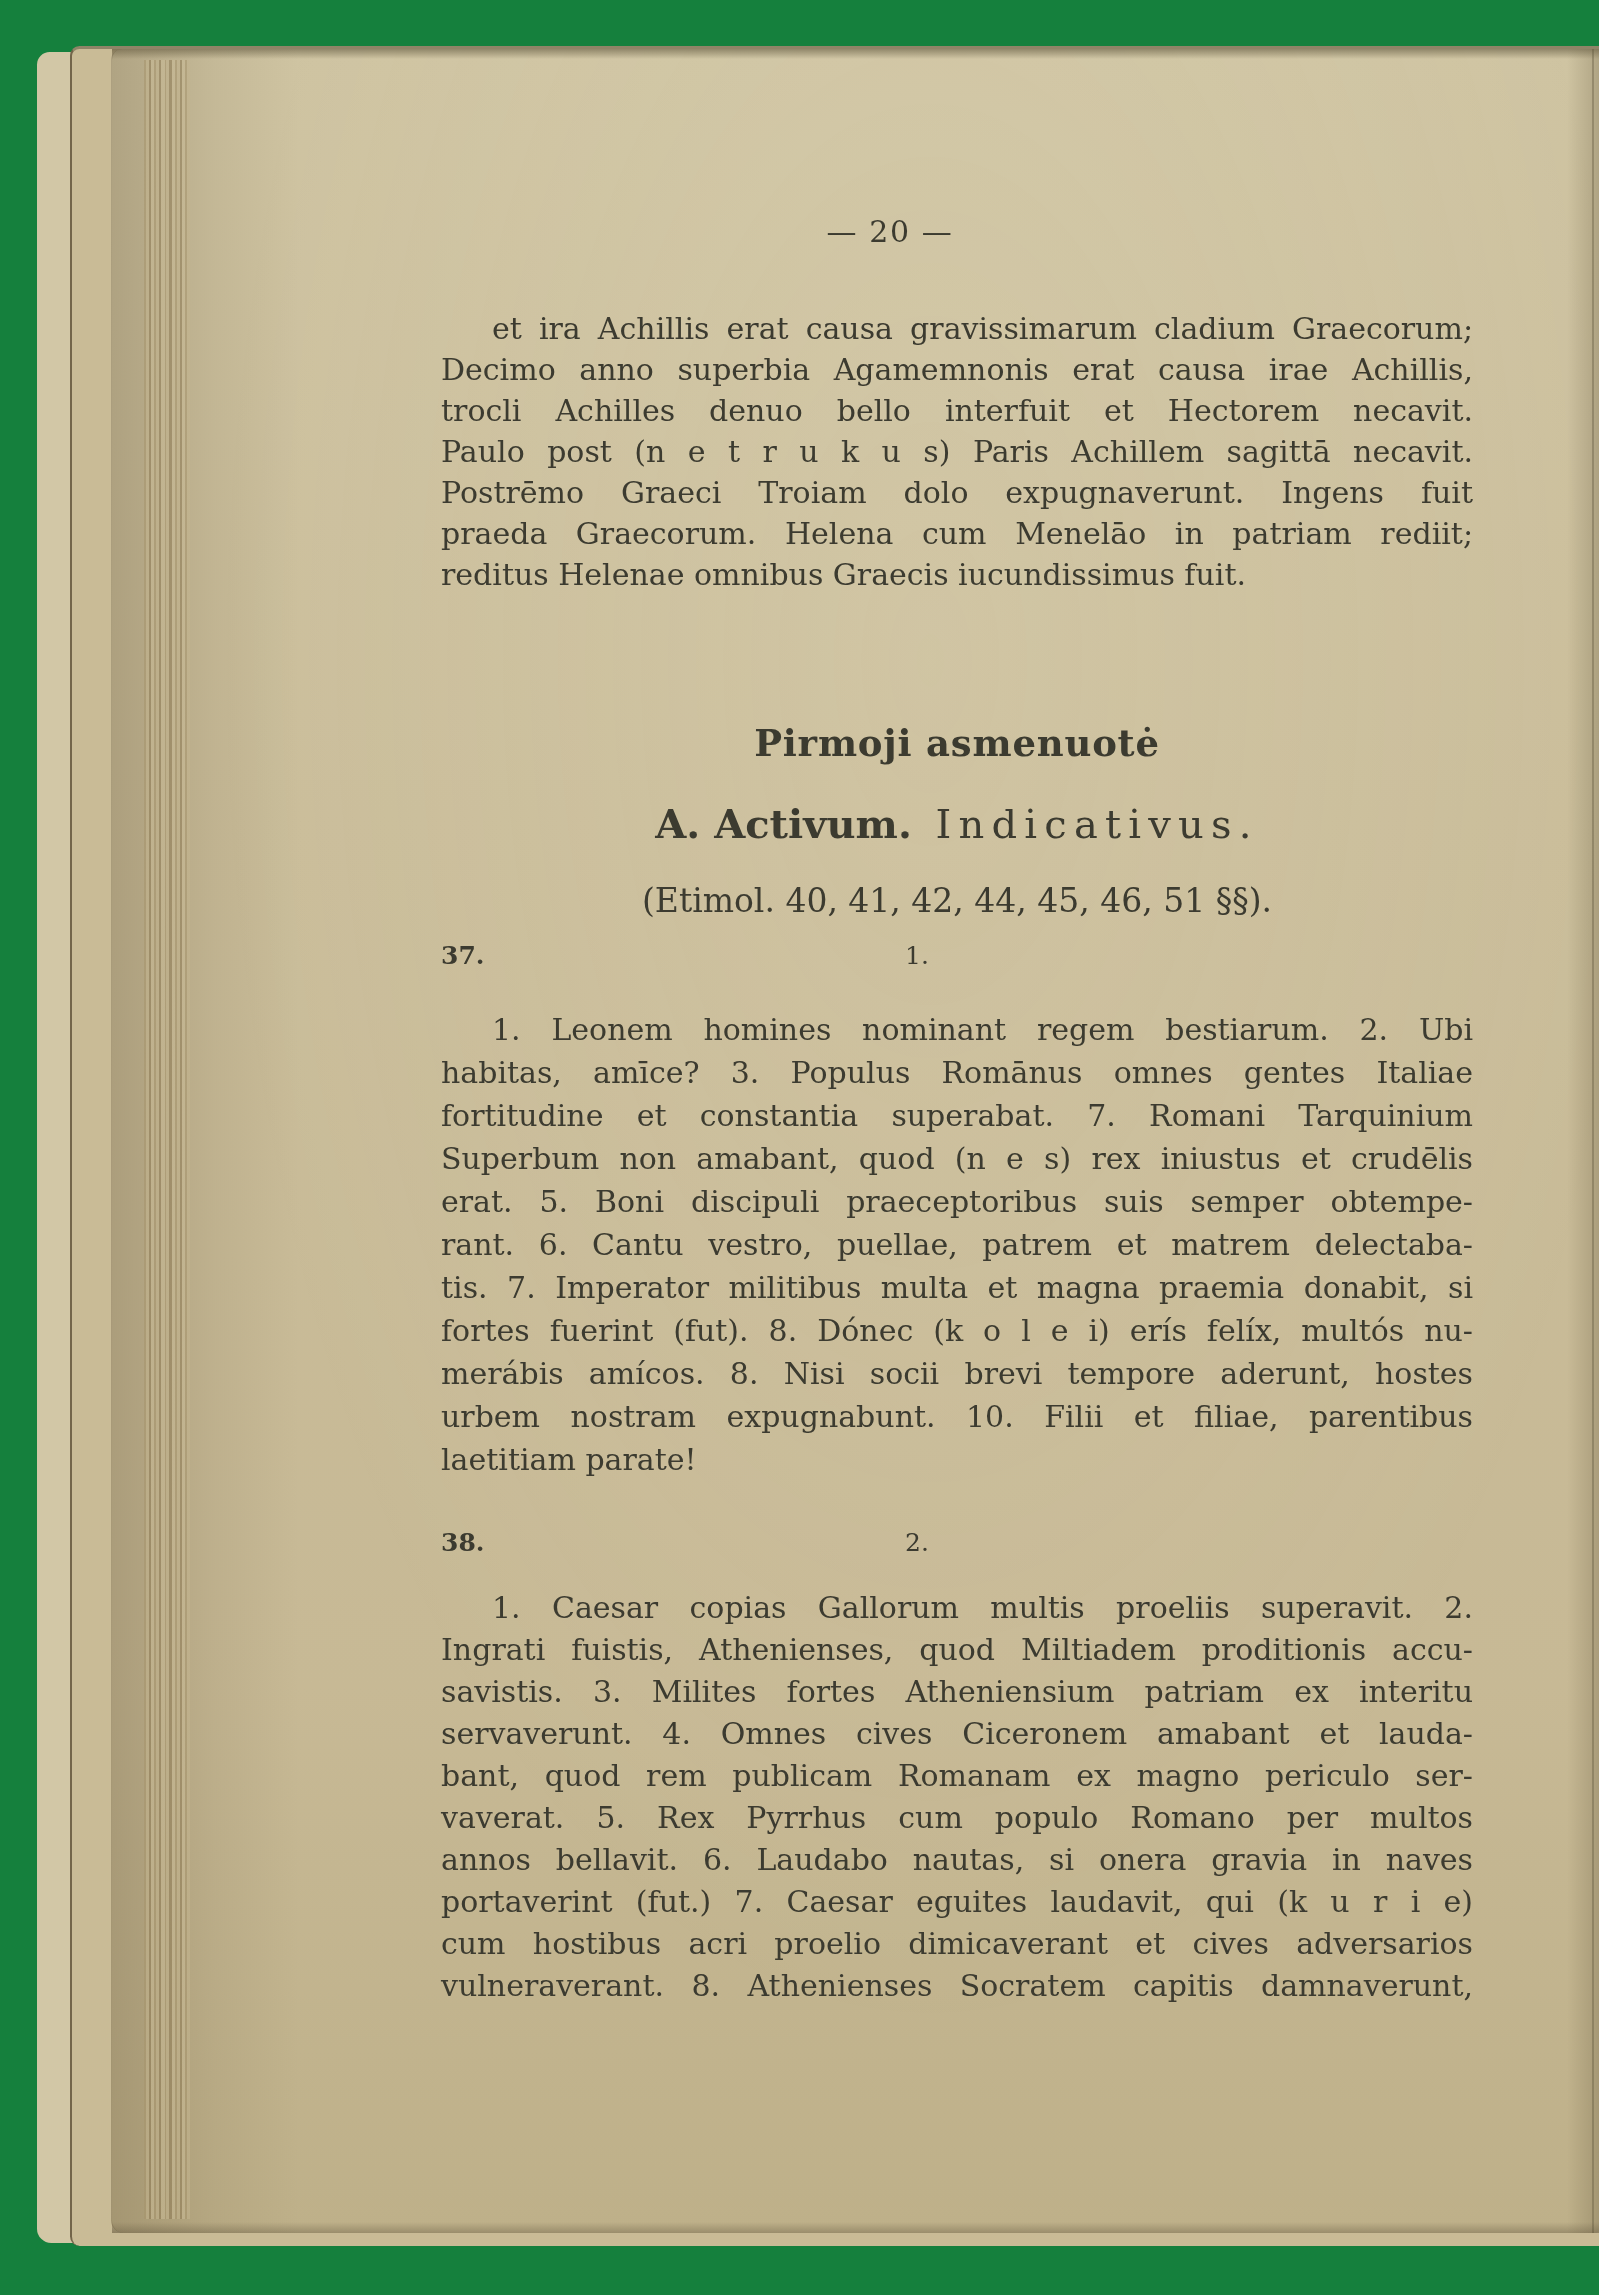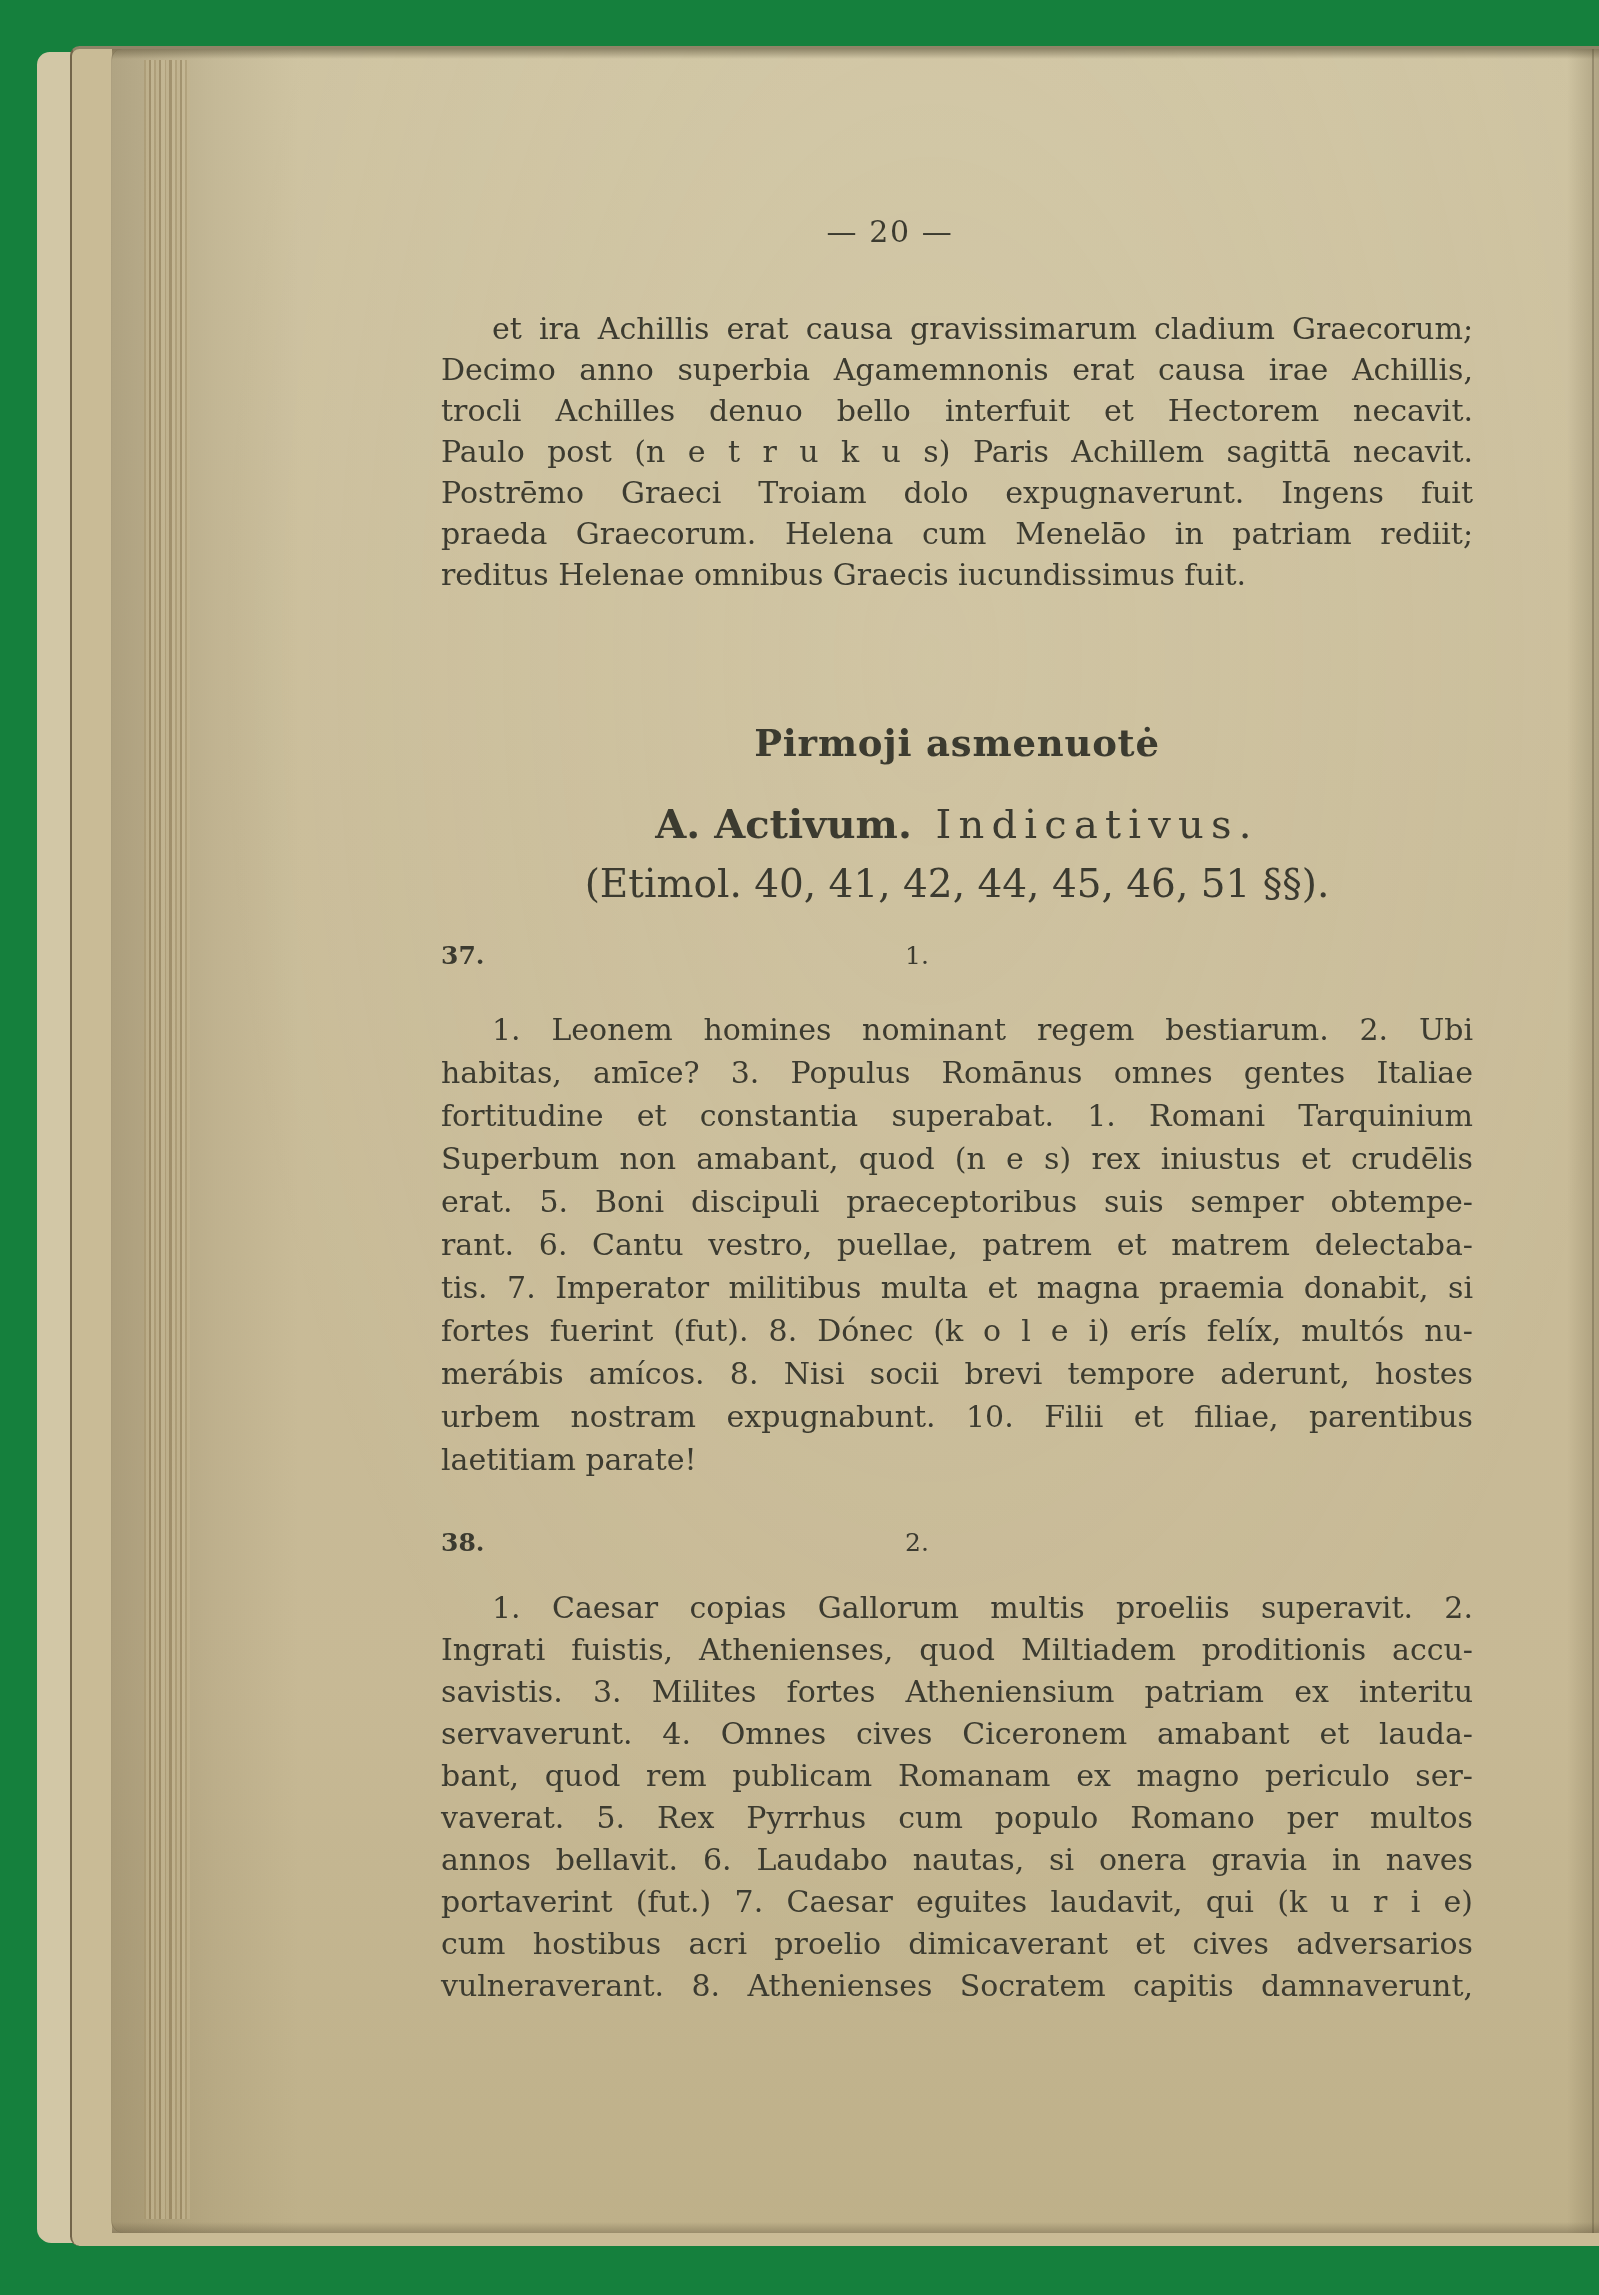--- a/index.html
+++ b/index.html
@@ -41,21 +41,21 @@
   .para .line:first-child{text-indent:51px;}
   .intro{top:259px;}
   .exercise-text-1{top:959px;}
   .exercise-text-1 .line{line-height:43px;}
   .exercise-text-2{top:1538px;}
   .exercise-text-2 .line{line-height:42px;}
   .title{top:672px;text-align:center;font-weight:700;font-size:37px;margin:0;letter-spacing:0.8px;}
   .subtitle{top:751px;text-align:center;font-size:40px;}
   .subtitle-bold{font-weight:700;}
   .subtitle-spaced{letter-spacing:0.18em;margin-left:11px;}
-  .reference{top:812px;text-align:center;font-size:39px;}
+  .reference{top:832px;text-align:center;font-size:33px;}
   .ex-header{height:44px;font-size:25px;}
   .ex-header-1{top:892px;}
   .ex-header-2{top:1479px;}
   .margin-num{position:absolute;left:0;top:0;font-weight:700;}
   .ex-num{display:block;text-align:center;transform:translateX(-40px);}
 </style>
 </head>
 <body>
 
 <div class="scene">
@@ -92,21 +92,21 @@
       <div class="block reference">(Etimol. 40, 41, 42, 44, 45, 46, 51 §§).</div>
 
       <div class="block ex-header ex-header-1">
         <span class="margin-num">37.</span>
         <span class="ex-num">1.</span>
       </div>
 
       <div class="block para exercise-text-1">
           <div class="line">1. Leonem homines nominant regem bestiarum. 2. Ubi</div>
           <div class="line">habitas, amīce? 3. Populus Romānus omnes gentes Italiae</div>
-          <div class="line">fortitudine et constantia superabat. 1. Romani Tarquinium</div>
+          <div class="line">fortitudine et constantia superabat. 7. Romani Tarquinium</div>
           <div class="line">Superbum non amabant, quod (n e s) rex iniustus et crudēlis</div>
           <div class="line">erat. 5. Boni discipuli praeceptoribus suis semper obtempe-</div>
           <div class="line">rant. 6. Cantu vestro, puellae, patrem et matrem delectaba-</div>
           <div class="line">tis. 7. Imperator militibus multa et magna praemia donabit, si</div>
           <div class="line">fortes fuerint (fut). 8. Dónec (k o l e i) erís felíx, multós nu-</div>
           <div class="line">merábis amícos. 8. Nisi socii brevi tempore aderunt, hostes</div>
           <div class="line">urbem nostram expugnabunt. 10. Filii et filiae, parentibus</div>
           <div class="line">laetitiam parate!</div>
         </div>
 

